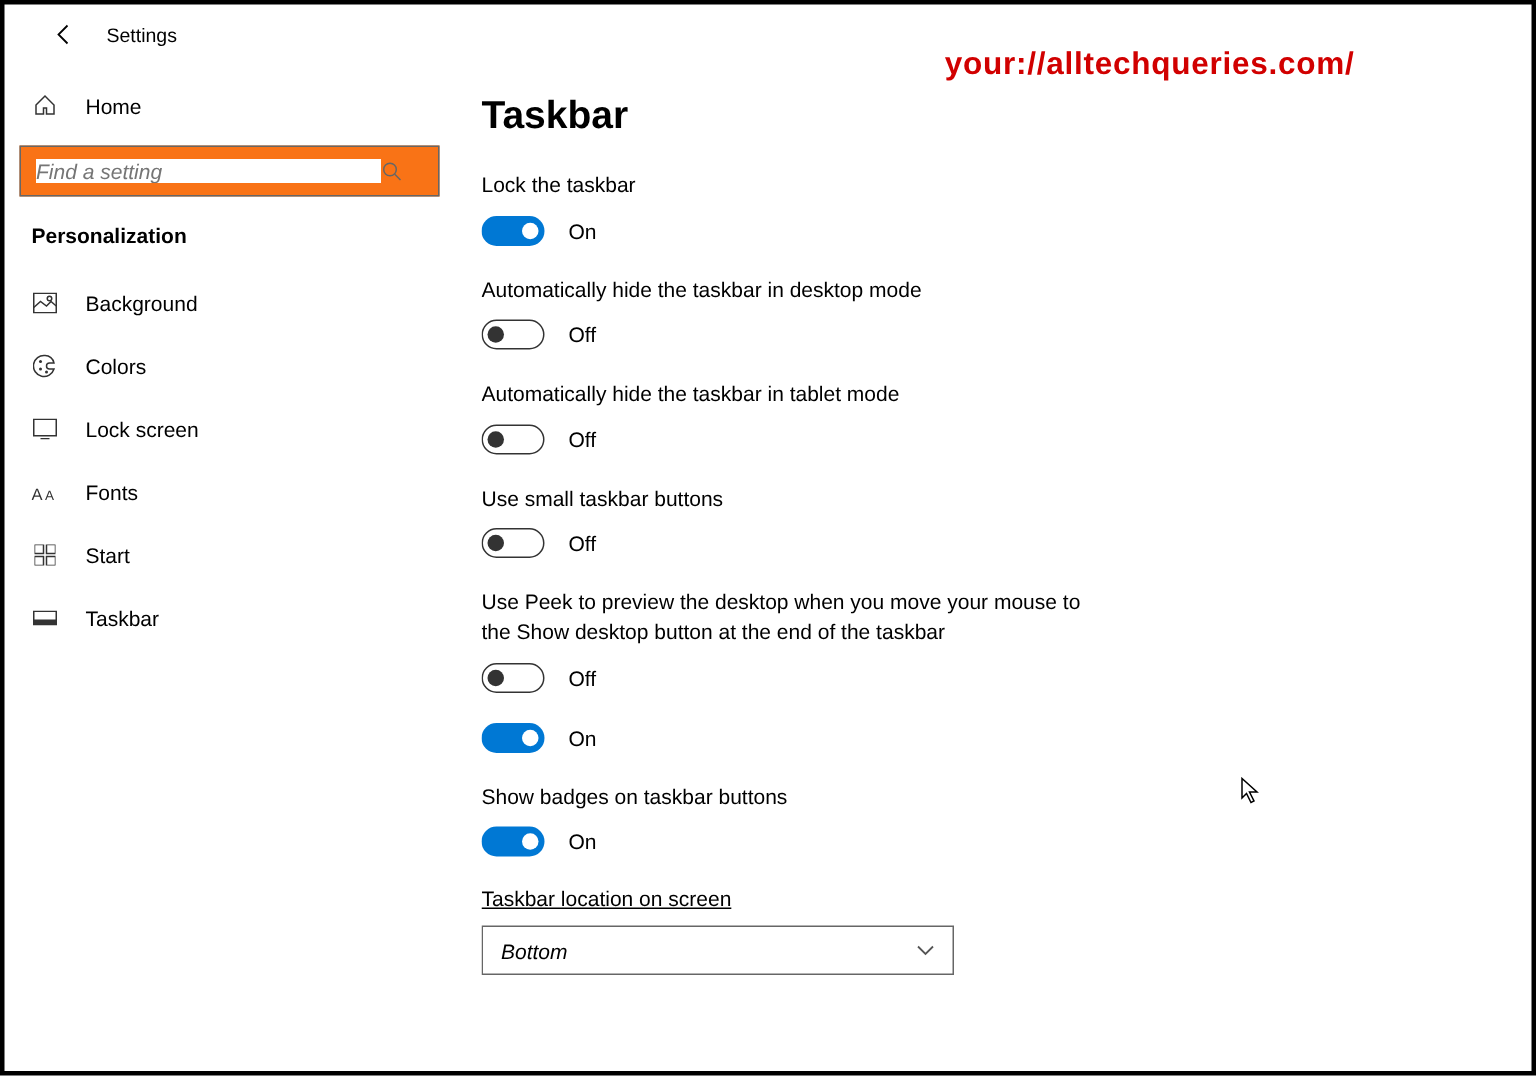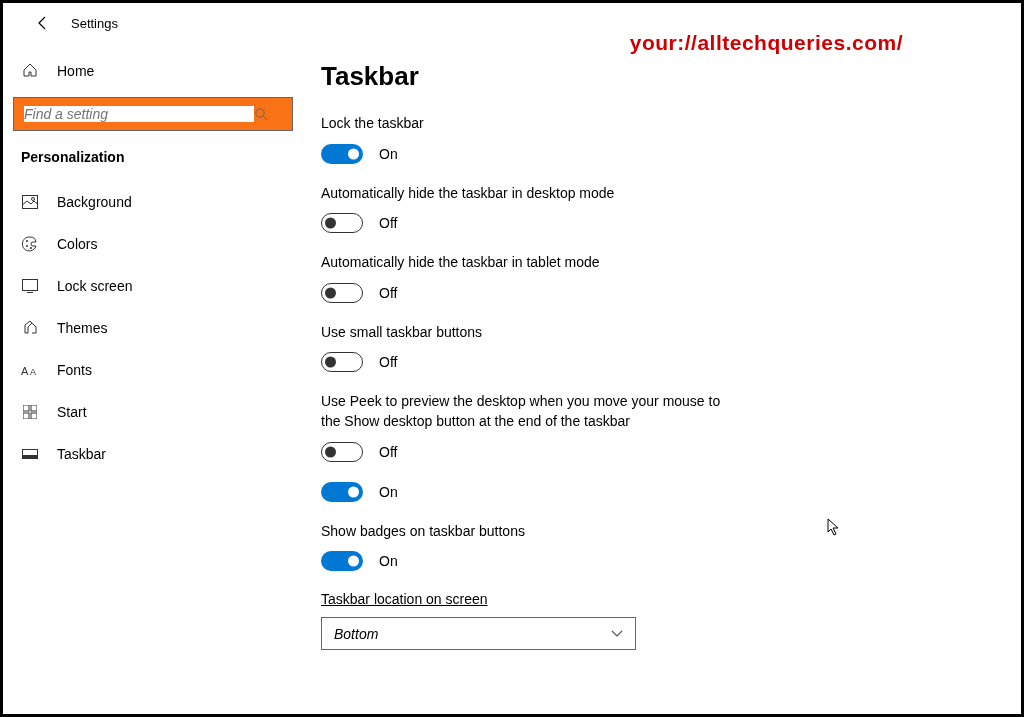--- a/index.html
+++ b/index.html
@@ -94,29 +94,20 @@
     <span class="nav-icon">
         <svg width="16" height="14" viewBox="0 0 16 14">
           <rect x="0.5" y="0.5" width="15" height="11" stroke="#333" fill="none"></rect>
           <rect x="5" y="13" width="6" height="1" fill="#333"></rect>
         </svg>
       </span>
     <span class="label">Lock screen</span>
   </div>
   <div class="nav-item">
     <span class="nav-icon">
-        <svg width="16" height="16" viewBox="0 0 16 16">
-          <path d="M3 13 L3 5 L8 1 L10 3 L6 7 L6 13 Z" stroke="#333" fill="none"></path>
-          <path d="M10 3 L14 7 L14 13 L10 13" stroke="#333" fill="none"></path>
-        </svg>
-      </span>
-    <span class="label">Themes</span>
-  </div>
-  <div class="nav-item">
-    <span class="nav-icon">
         <svg width="18" height="14" viewBox="0 0 18 14">
           <text x="0" y="12" font-size="11" font-family="serif" fill="#333">A</text>
           <text x="9" y="12" font-size="9" fill="#333">A</text>
         </svg>
       </span>
     <span class="label">Fonts</span>
   </div>
   <div class="nav-item">
     <span class="nav-icon">
         <svg width="14" height="14" viewBox="0 0 14 14">

